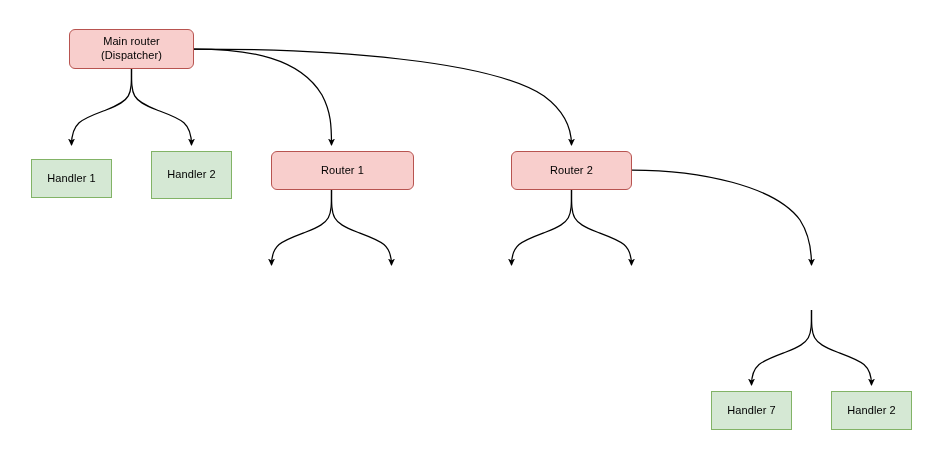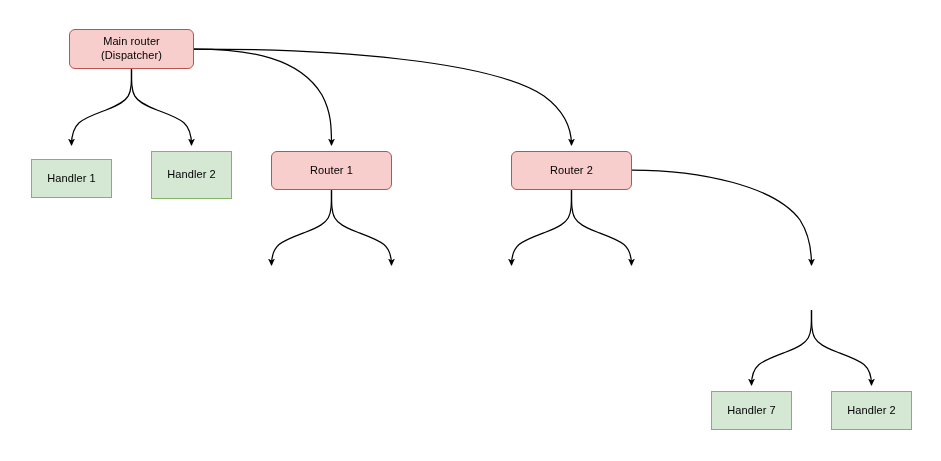--- a/index.html
+++ b/index.html
@@ -102,21 +102,21 @@
   </div>
 
   <div class="node node-handler" style="left:31px; top:151px; width:81px; height:39px;margin-top:8px;">
     <span class="node-label">Handler 1</span>
   </div>
 
   <div class="node node-handler" style="left:151px; top:151px; width:81px; height:48px;">
     <span class="node-label">Handler 2</span>
   </div>
 
-  <div class="node node-router" style="left:271px; top:151px; width:121px; height:39px;">
+  <div class="node node-router" style="left:271px; top:151px; width:143px; height:39px;">
     <span class="node-label">Router 1</span>
   </div>
 
   <div class="node node-router" style="left:511px; top:151px; width:121px; height:39px;">
     <span class="node-label">Router 2</span>
   </div>
 
 
 
 

